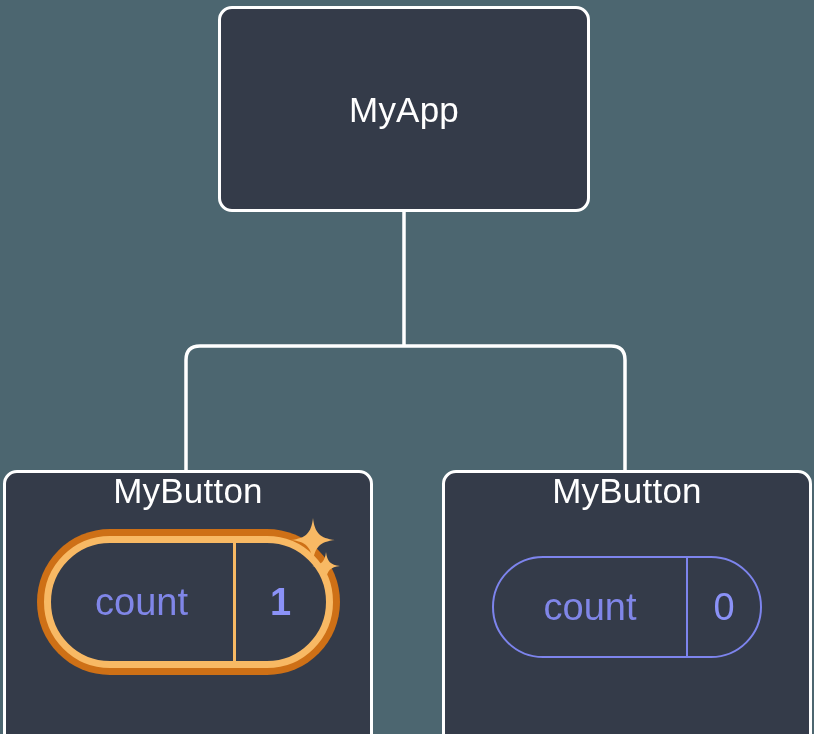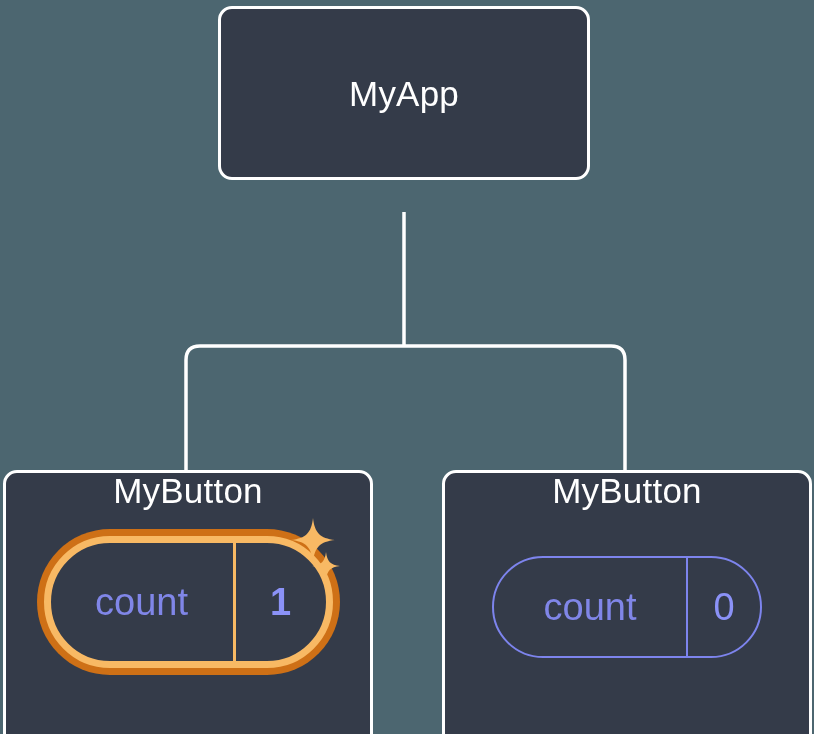--- a/index.html
+++ b/index.html
@@ -46,21 +46,21 @@
     letter-spacing: 0.2px;
     line-height: 1;
     white-space: nowrap;
   }
 
   
   #node-root {
     left: 218px;
     top: 6px;
     width: 372px;
-    height: 174px;
+    height: 206px;
     justify-content: center;
   }
 
   
   #node-child-0 {
     left: 3px;
     top: 470px;
     width: 370px;
     height: 280px;
     border-bottom-left-radius: 0;

